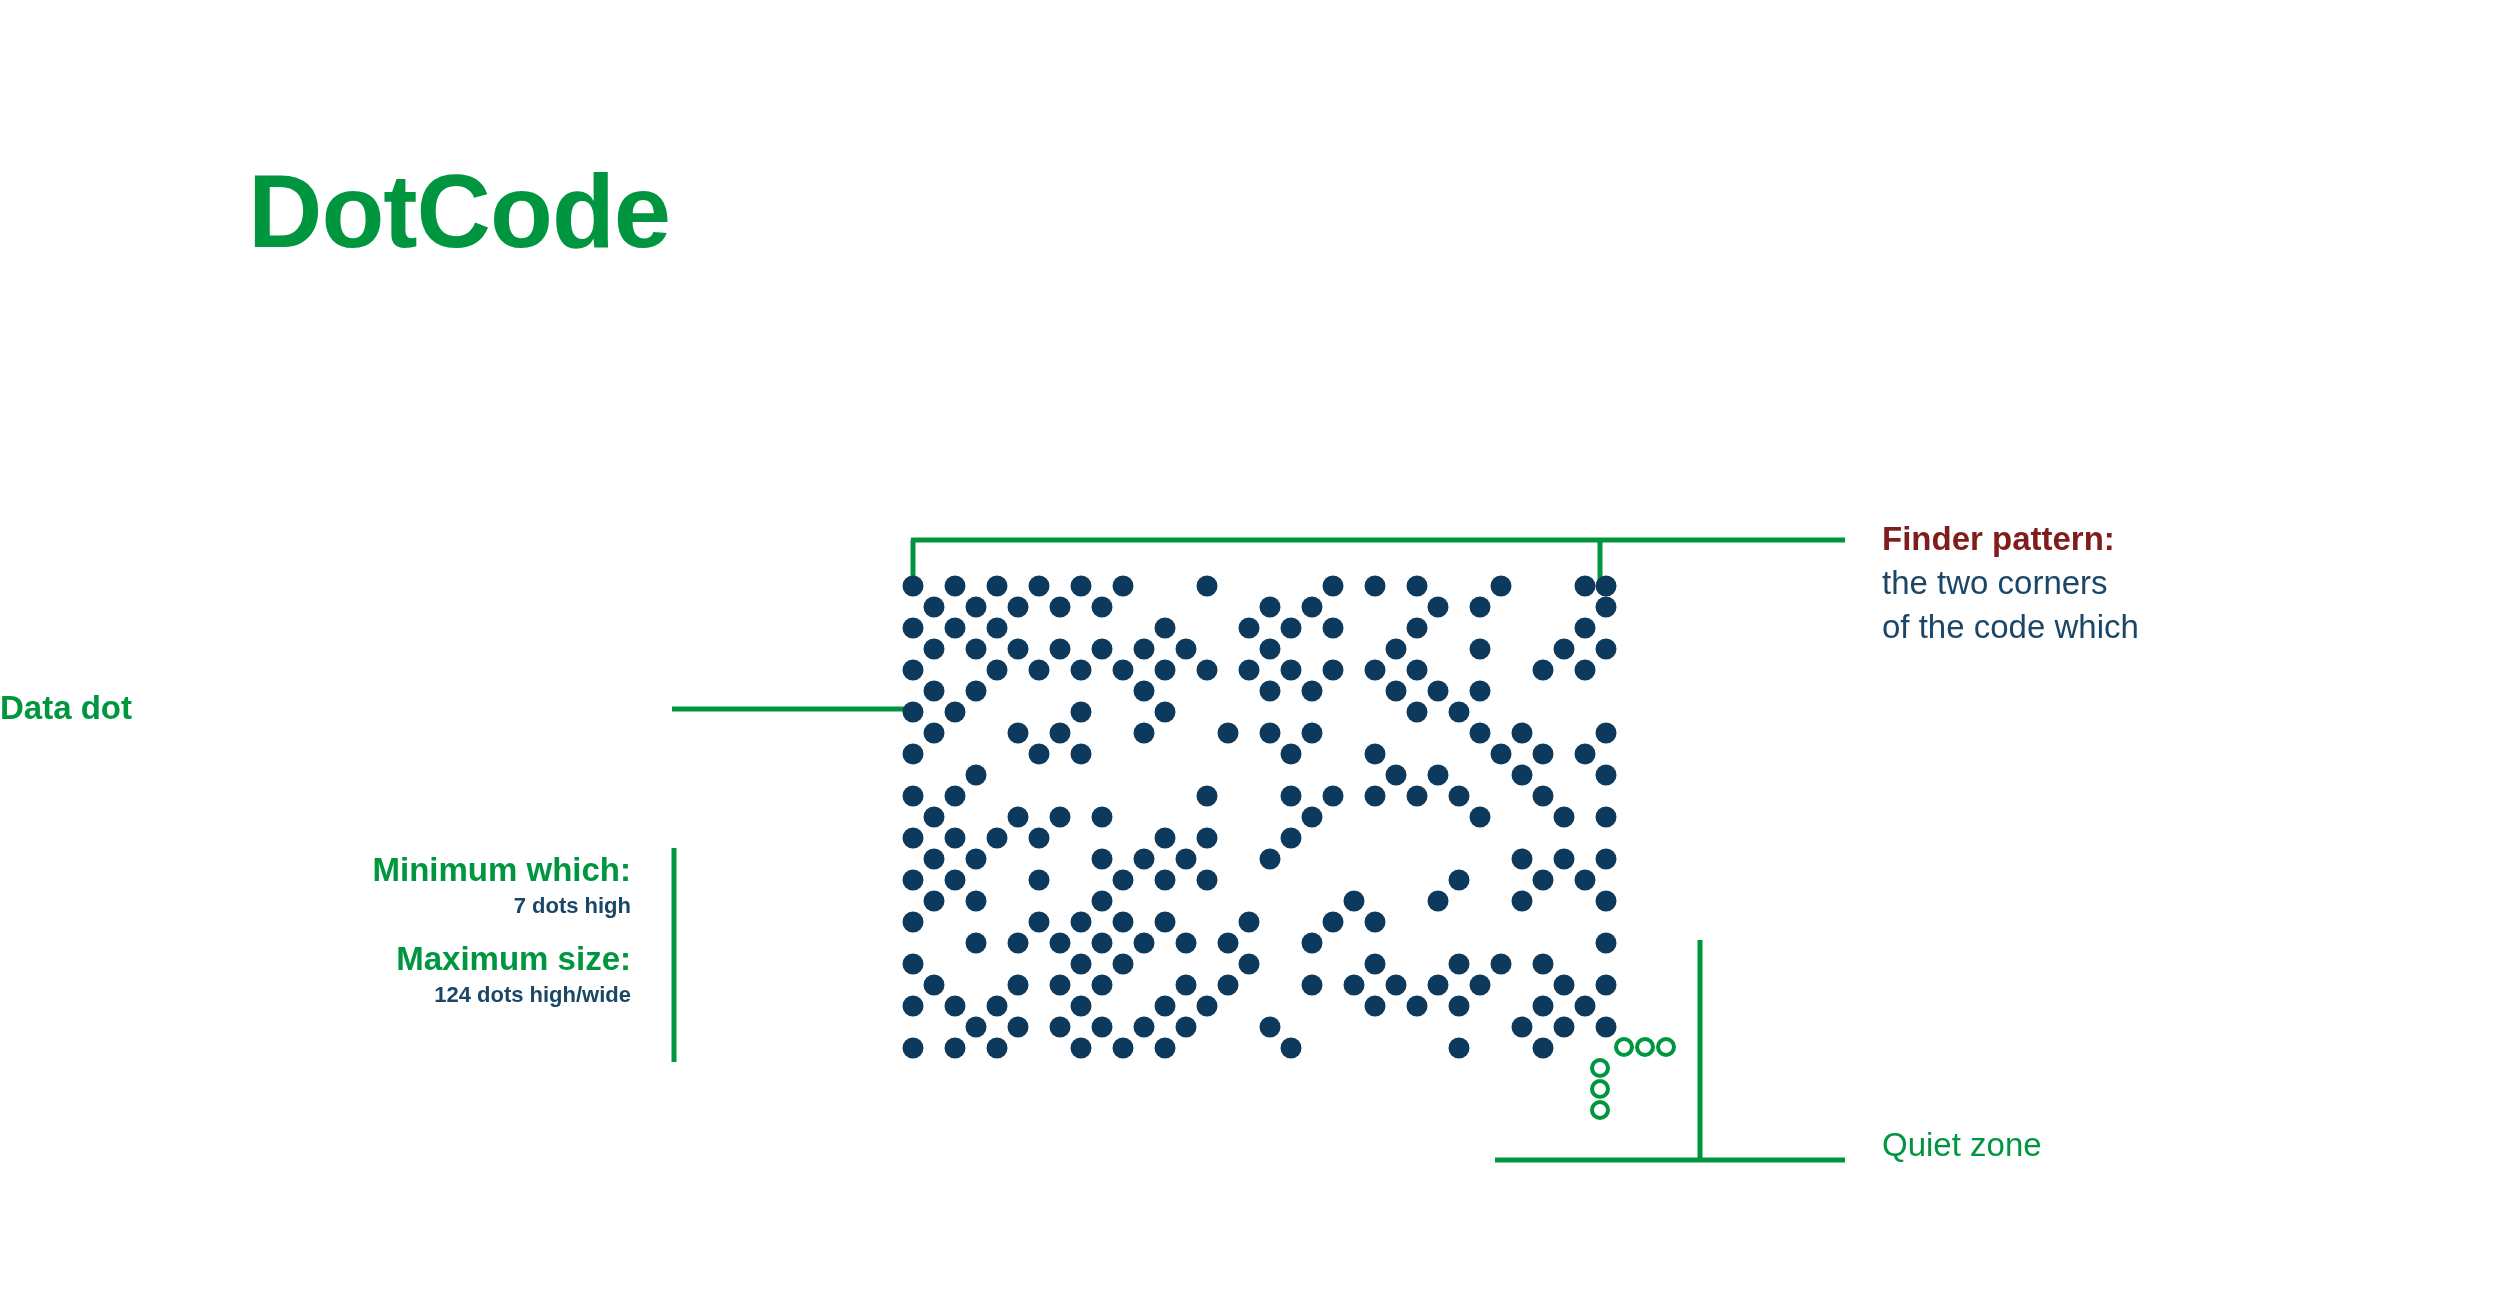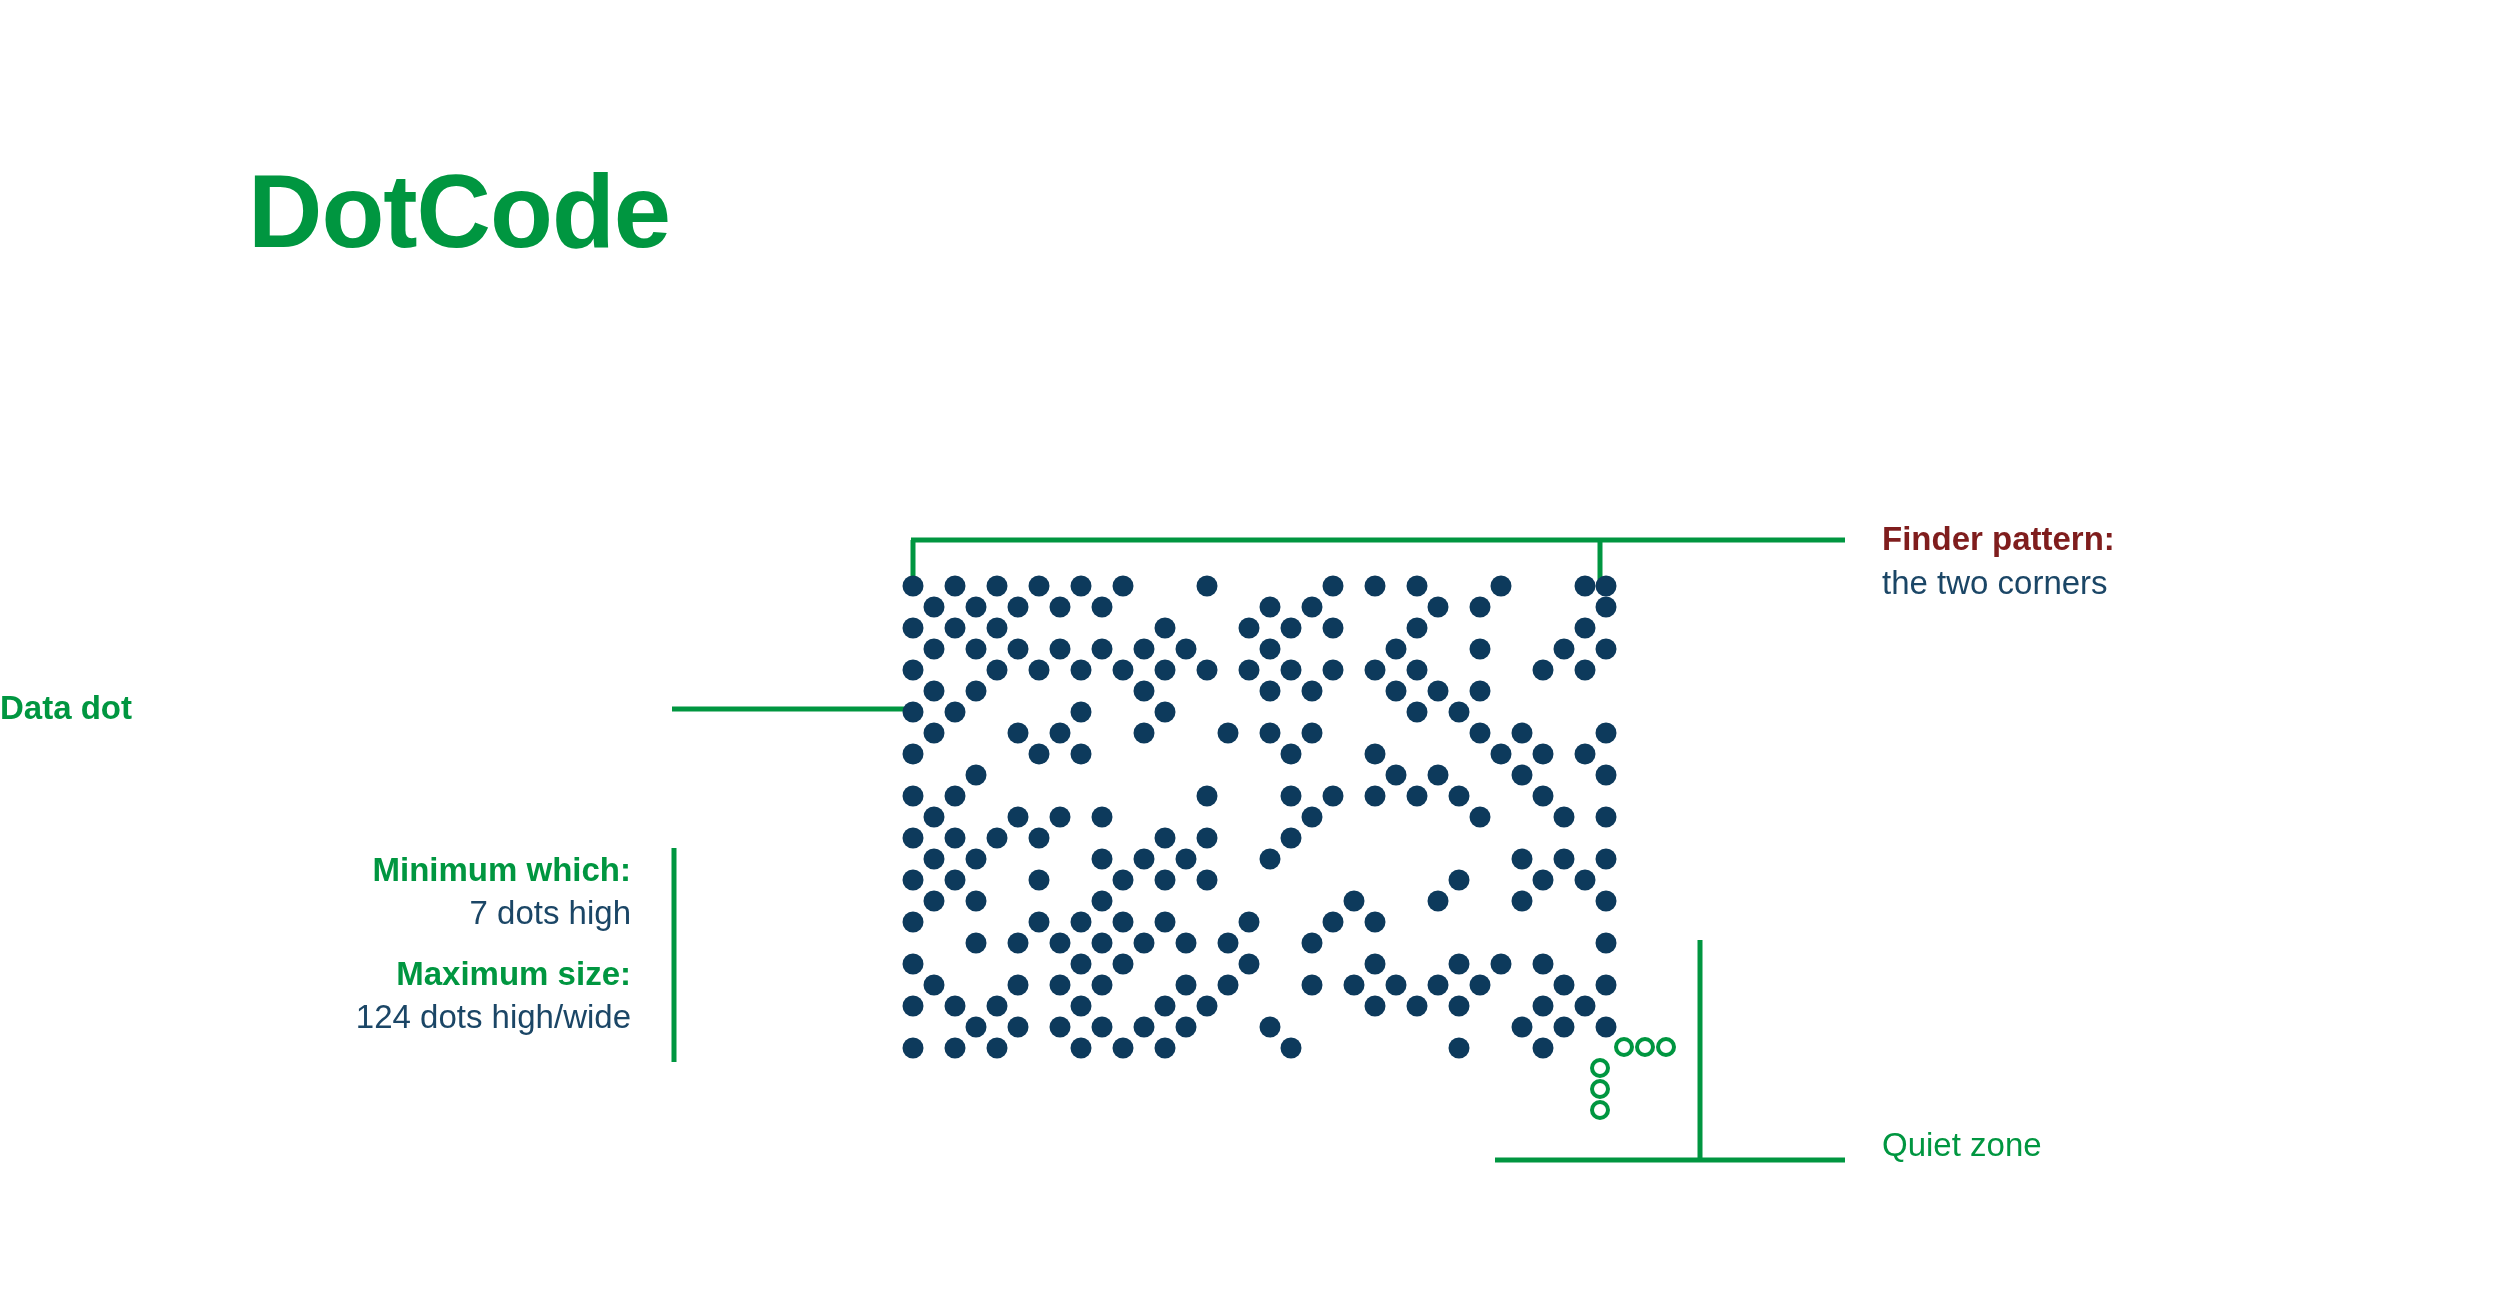--- a/index.html
+++ b/index.html
@@ -37,21 +37,21 @@
     color:#009640;font-weight:bold;
   }
 
   #size-block{
     position:absolute;
     left:0; top:824px; width:631px;
     text-align:right;
     line-height:1.30;
   }
   #size-block .hd{font-size:33px;color:#009640;font-weight:bold;display:block;}
-  #size-block .vl{font-size:33px;color:#1b4666;font-weight:normal;display:block;}
+  #size-block .vl{font-size:22px;color:#1b4666;font-weight:bold;display:block;}
   #size-block .gap{display:block;height:18px;}
 
   #finder-block{
     position:absolute;
     left:1882px; top:492px; width:420px;
     text-align:left;
     line-height:1.33;
   }
   #finder-block .hd{font-size:33px;color:#7f1d1d;font-weight:bold;display:block;}
   #finder-block .ln{font-size:33px;color:#1b4666;font-weight:normal;display:block;}
@@ -320,17 +320,18 @@
     <span class="hd">Minimum which:</span>
     <span class="vl">7 dots high</span>
     <span class="gap"></span>
     <span class="hd">Maximum size:</span>
     <span class="vl">124 dots high/wide</span>
   </div>
 
   <div id="finder-block">
     <span class="hd">Finder pattern:</span>
     <span class="ln">the two corners</span>
+    <span class="ln">of the code which</span>
   </div>
 
   <div id="quiet-zone-label" class="lbl">Quiet zone</div>
 
 </div>
 
 </body></html>

